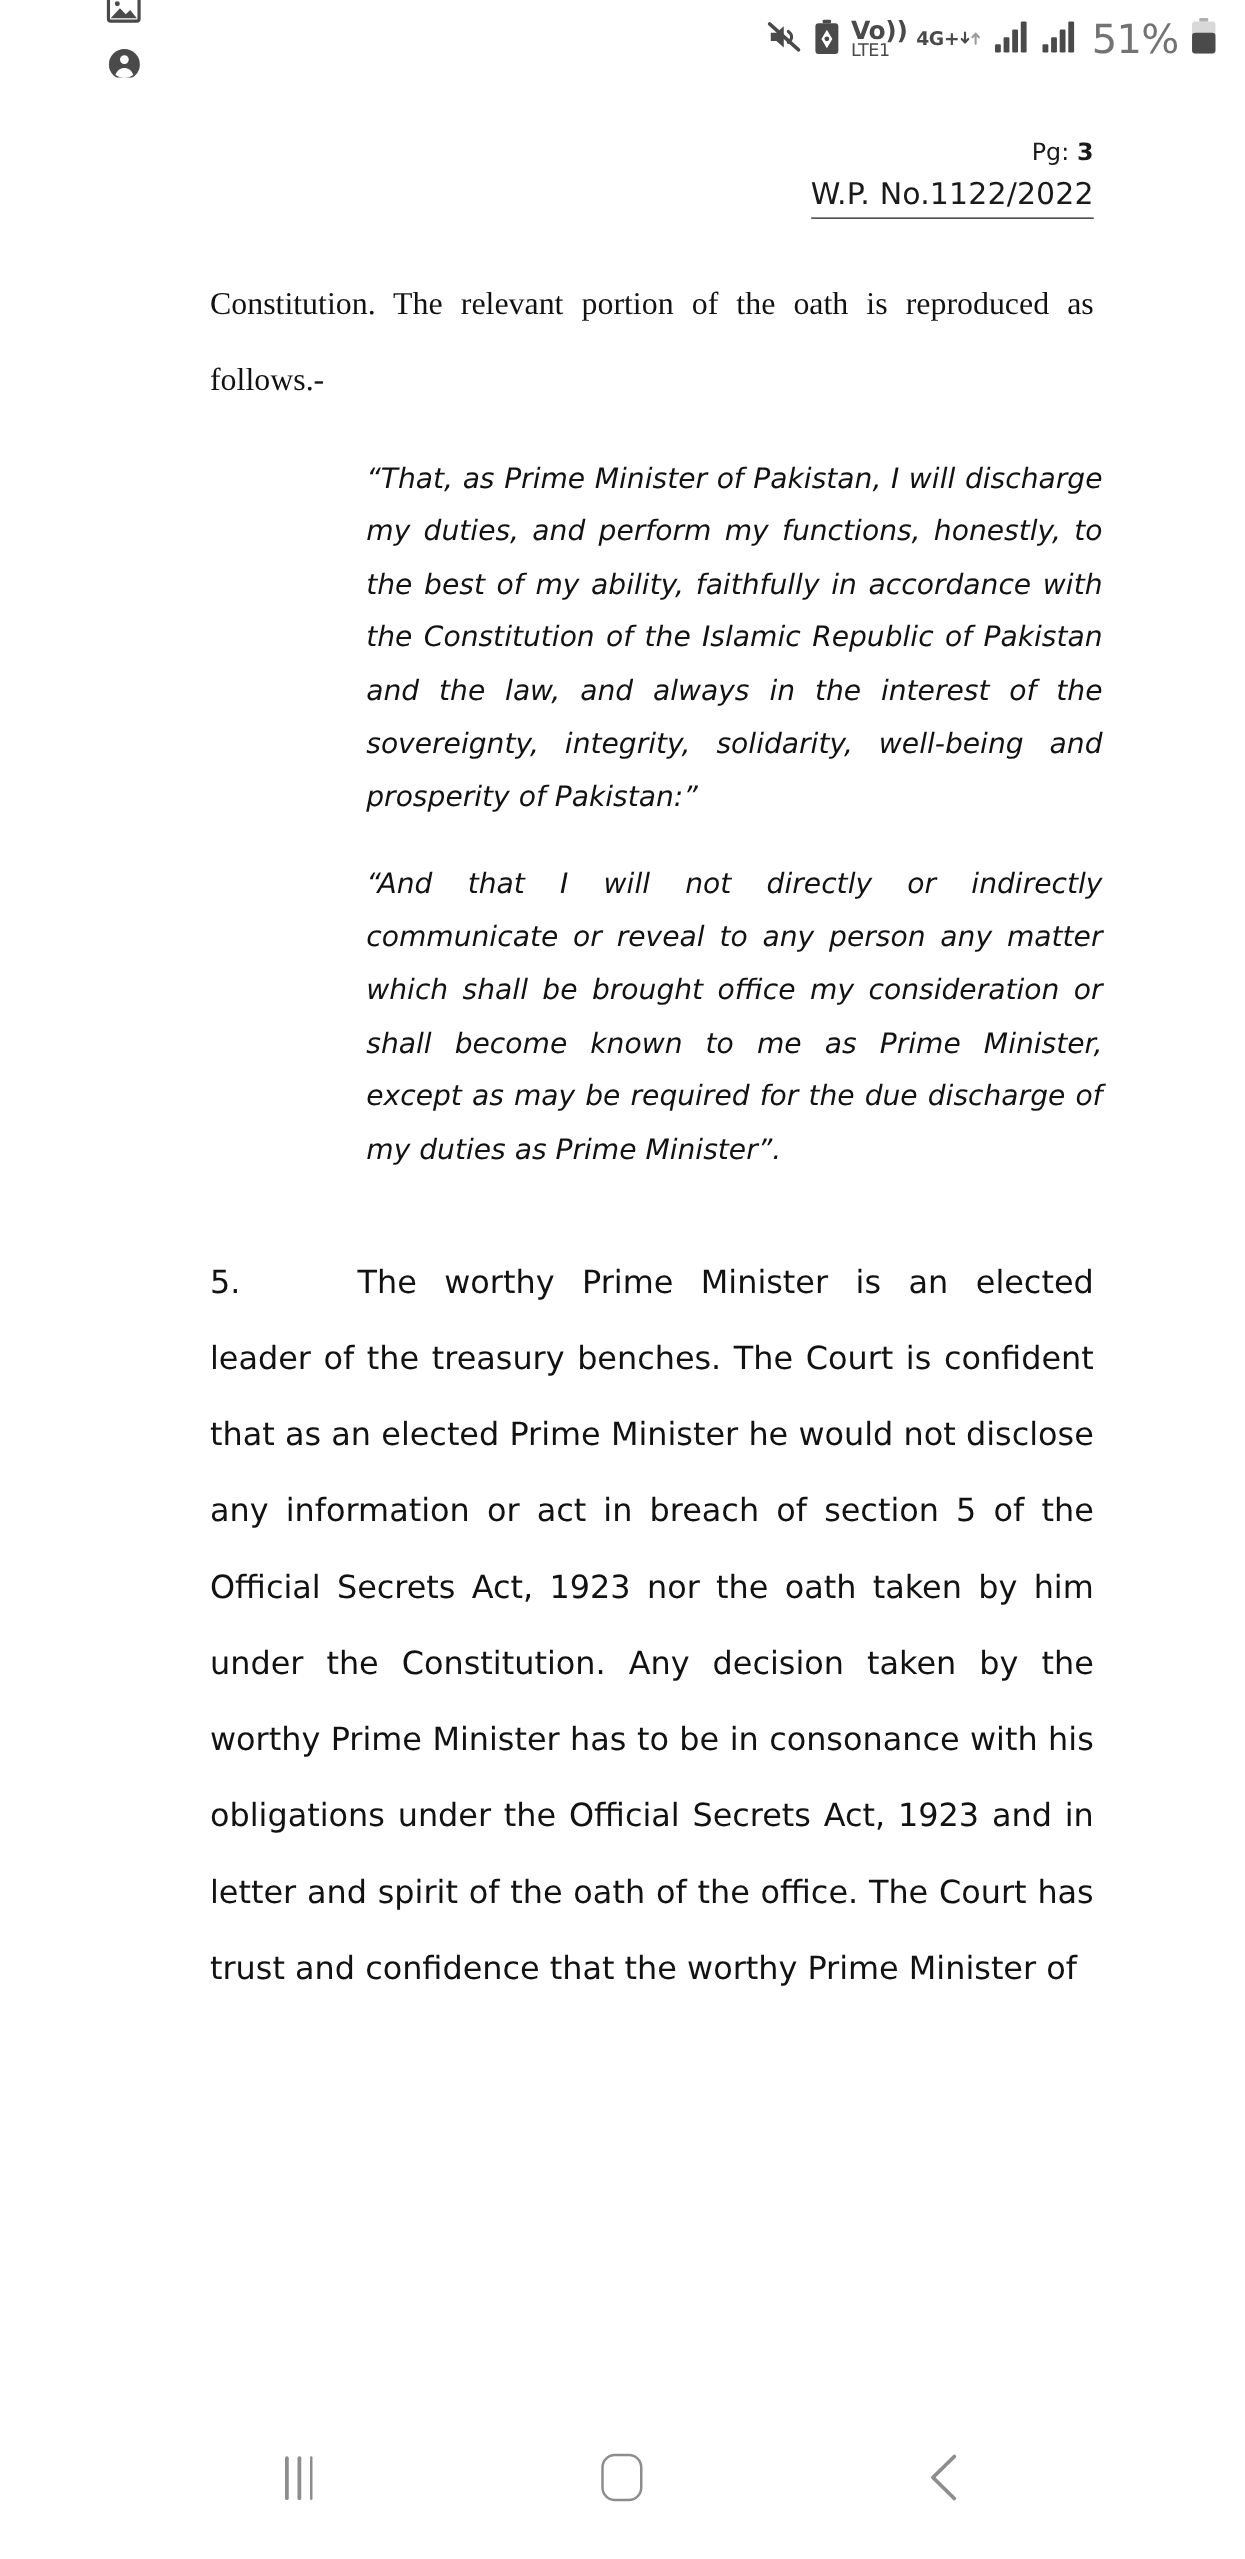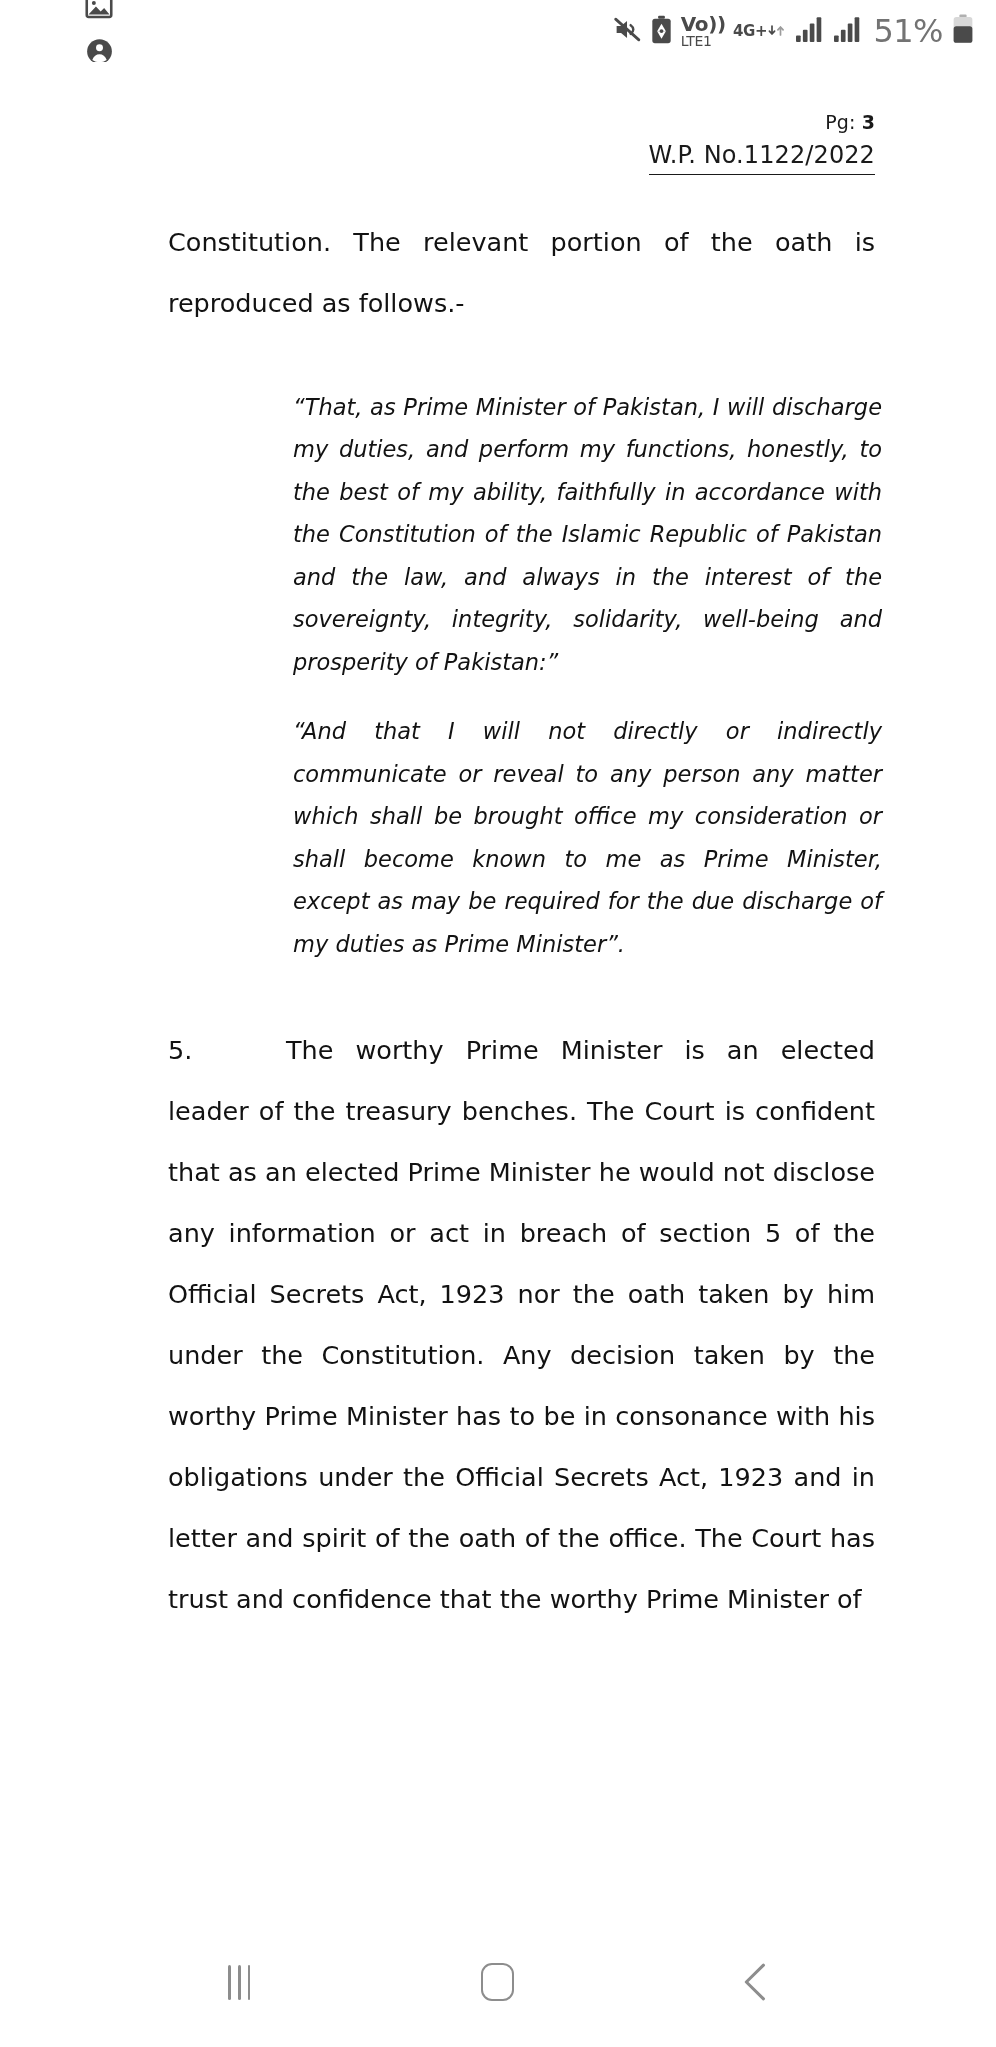--- a/index.html
+++ b/index.html
@@ -125,35 +125,36 @@
     line-height: 61px;
     color: #121212;
     text-align: justify;
     text-justify: inter-word;
     letter-spacing: 0px;
     word-spacing: 0px;
   }
 
   #para-intro {
     margin-top: 37px;
+    font-family: Liberation Serif, serif;
   }
 
   
   .quote-block {
     font-size: 22.5px;
     line-height: 42.5px;
     color: #121212;
     font-style: italic;
     text-align: justify;
     text-justify: inter-word;
     margin-left: 125px;
     margin-right: -7px;
   }
 
-  #quote-oath-1 { margin-top: 52px; }
+  #quote-oath-1 { margin-top: 28px; }
   #quote-oath-2 { margin-top: 27px; }
 
   #para-five {
     margin-top: 55px;
   }
   .para-num {
     display: inline-block;
     width: 118px;
   }
 

